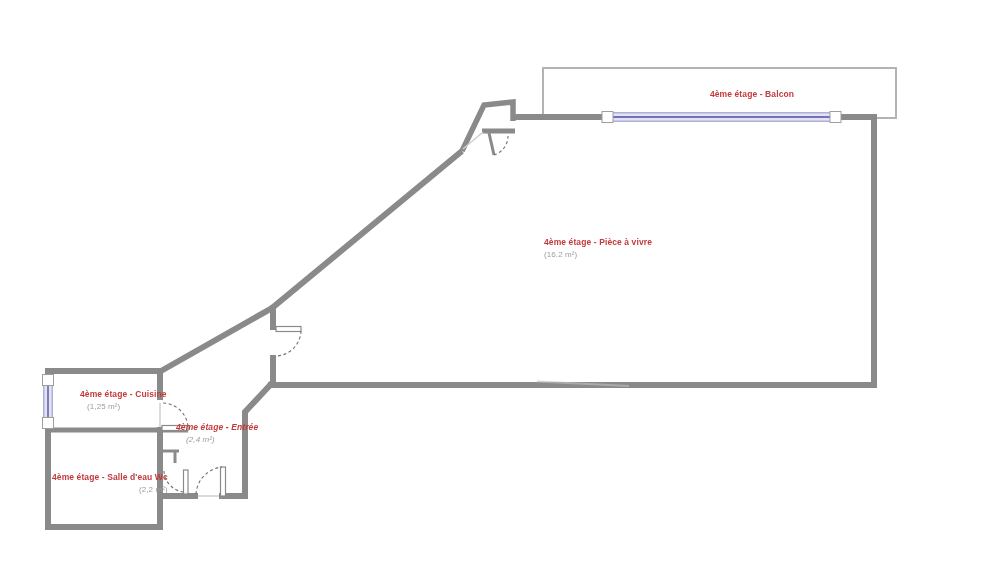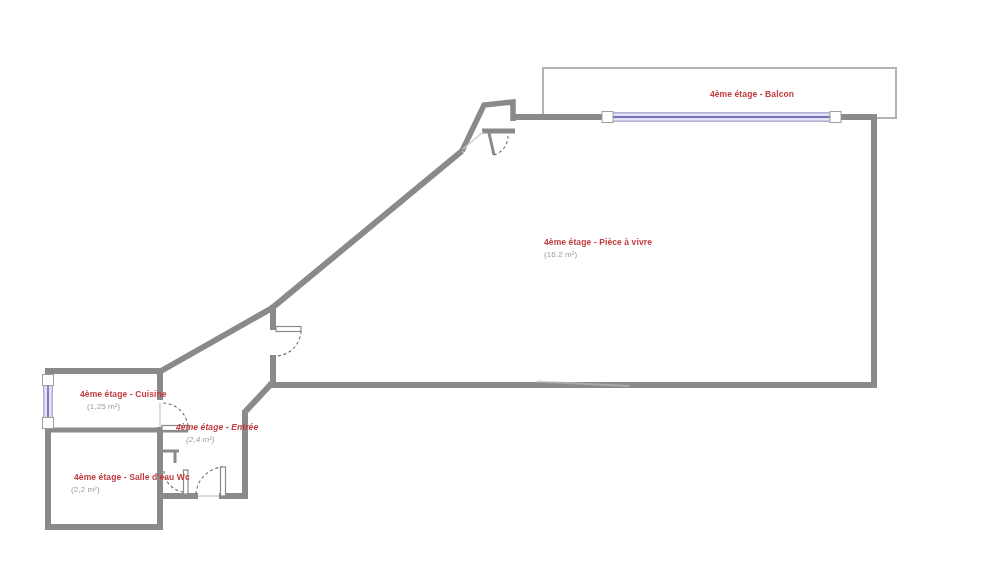--- a/index.html
+++ b/index.html
@@ -18,21 +18,21 @@
   .arc{stroke:#6f6f6f;stroke-width:1.1;fill:none;stroke-dasharray:3 2.6;}
   .room-label{position:absolute;font-size:8.5px;font-weight:bold;color:#c23a3c;
               letter-spacing:.1px;white-space:nowrap;line-height:1.15;}
   .room-area{display:block;font-size:8px;font-weight:normal;color:#9c9c9c;margin-top:2px;}
   .lbl-balcon{left:752px;top:90px;transform:translateX(-50%);}
   .lbl-piece{left:544px;top:238px;}
   .lbl-cuisine{left:80px;top:390px;}
   .lbl-cuisine .room-area{margin-left:-13px;padding-left:20px;}
   .lbl-entree{left:176px;top:423px;font-style:italic;}
   .lbl-entree .room-area{margin-left:10px;}
-  .lbl-salle{left:74px;top:473px;}
+  .lbl-salle{left:52px;top:473px;text-align:right;}
   .lbl-salle .room-area{margin-left:-3px;}
 </style>
 </head>
 <body>
 
 <div id="canvas">
 
   <svg id="plan-svg" width="1000" height="563" viewBox="0 0 1000 563">
 
     <rect class="balcony" x="543" y="68" width="353" height="50" stroke-width="2"></rect>

